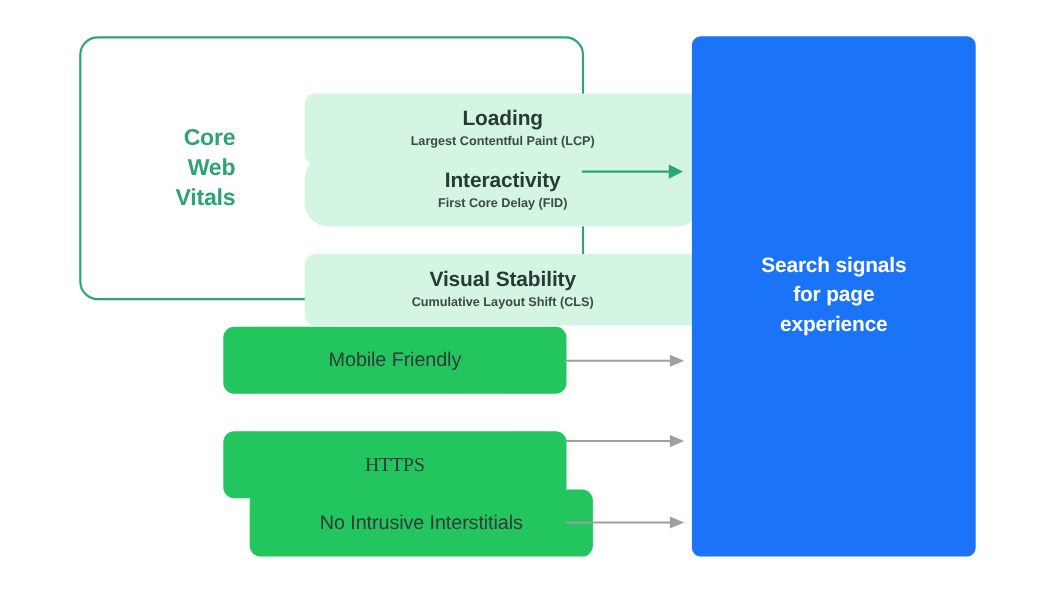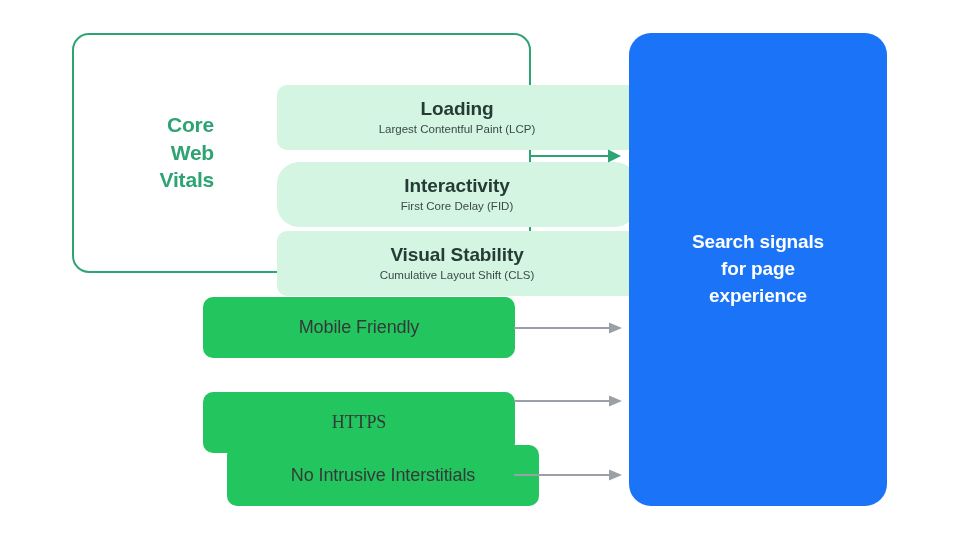--- a/index.html
+++ b/index.html
@@ -56,34 +56,34 @@
     width: 360px;
     height: 65px;
     background: #d3f5e2;
     border-radius: 10px;
     display: flex;
     flex-direction: column;
     align-items: center;
     justify-content: center;
   }
   #metric-0 { top: 50px; }
-  #metric-1 { top: 127px; border-radius: 22px; }
+  #metric-1 { top: 106px; border-radius: 22px; }
   #metric-2 { top: 196px; }
 
   .metric-title {
     color: #263b35;
     font-size: 19px;
     font-weight: bold;
     line-height: 1.15;
     letter-spacing: -0.1px;
   }
   .metric-subtitle {
     color: #3b4a47;
     font-size: 11.5px;
-    font-weight: normal;
+    font-weight: bold;
     line-height: 1.3;
     margin-top: 2px;
   }
 
   
   .signal-card {
     position: absolute;
     left: 203px;
     width: 312px;
     height: 61px;
@@ -105,21 +105,21 @@
   }
 
   
   #search-signals-panel {
     position: absolute;
     left: 629px;
     top: 33px;
     width: 258px;
     height: 473px;
     background: #1b74f8;
-    border-radius: 22px;
+    border-radius: 8px;
     display: flex;
     align-items: center;
     justify-content: center;
   }
   #search-signals-text {
     color: #ffffff;
     font-size: 19px;
     font-weight: bold;
     line-height: 1.42;
     text-align: center;

